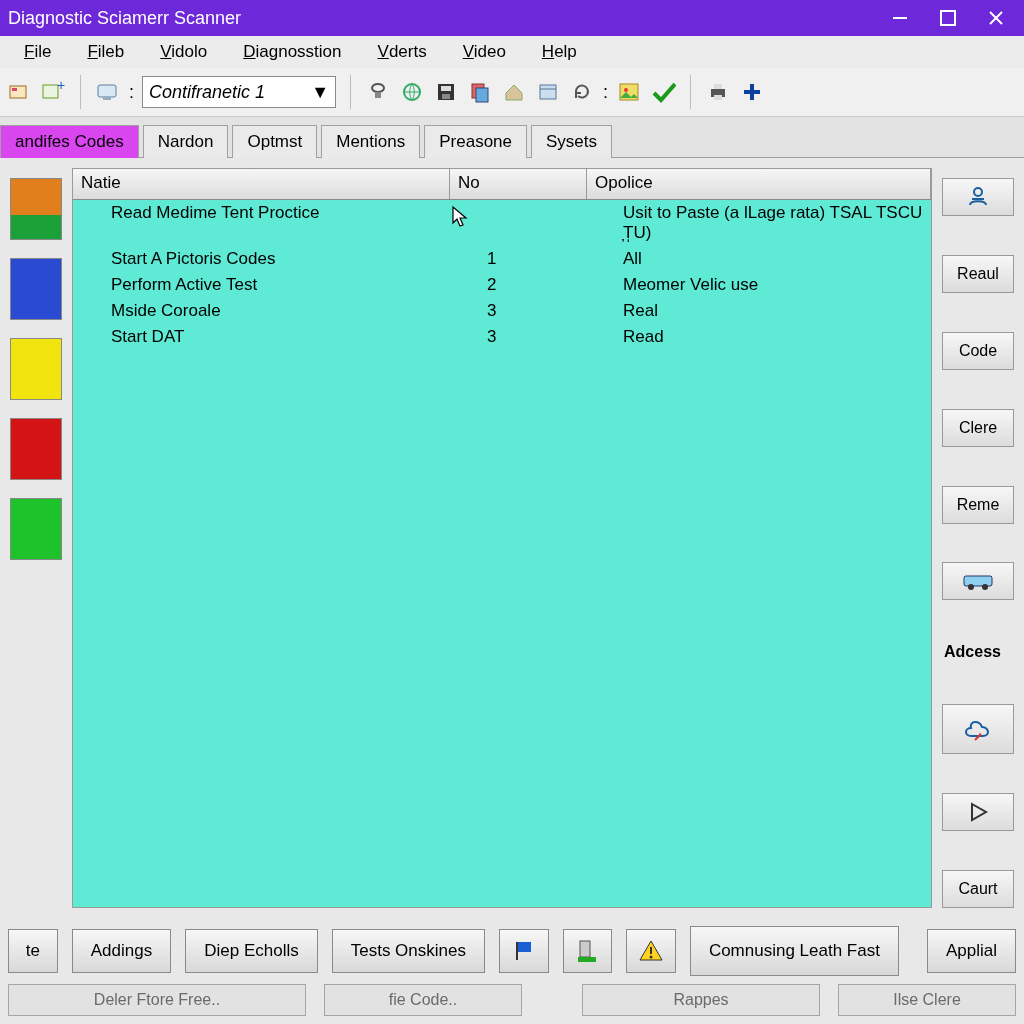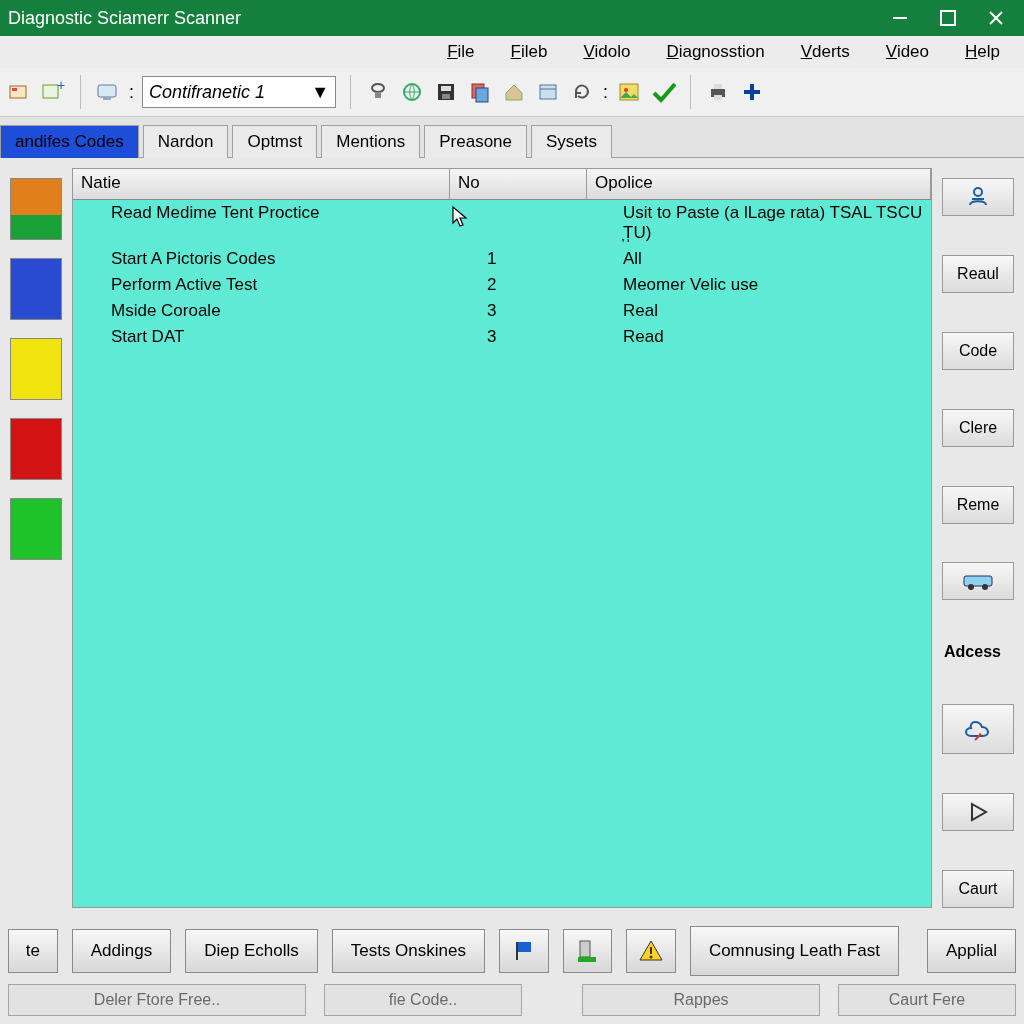--- a/index.html
+++ b/index.html
@@ -1,30 +1,30 @@
 <!DOCTYPE html>
 <html><head>
 <meta charset="utf-8">
 <style>
 html,body{margin:0;padding:0;font-family:Tahoma,Arial,sans-serif;font-size:15px;color:#000;background:#fff;}
 .window{width:1024px;height:1024px;display:flex;flex-direction:column;background:#e8e8e8;}
-.titlebar{height:36px;background:#15803d;color:#fff;display:flex;align-items:center;padding:0 8px;font-size:18px;}
+.titlebar{height:36px;background:#6d28d9;color:#fff;display:flex;align-items:center;padding:0 8px;font-size:18px;}
 .titlebar .title{flex:1;}
 .titlebar .winbtn{width:40px;height:26px;margin-left:8px;display:flex;align-items:center;justify-content:center;}
-.menubar{height:32px;background:#ececec;display:flex;align-items:center;padding:0 6px;font-size:17px;justify-content:flex-end;}
+.menubar{height:32px;background:#ececec;display:flex;align-items:center;padding:0 6px;font-size:17px;}
 .menubar .menuitem{margin:0 18px;}
 .menubar .menuitem u{text-decoration:underline;}
 .toolbar{height:48px;background:#f0f0f0;display:flex;align-items:center;padding:0 6px;gap:8px;border-bottom:1px solid #c9c9c9;}
 .toolbar .sep{width:1px;height:34px;background:#bdbdbd;margin:0 6px;}
 .tbicon{width:26px;height:26px;display:flex;align-items:center;justify-content:center;font-size:20px;}
 .combo{display:flex;align-items:center;background:#fff;border:1px solid #8a8a8a;height:30px;padding:0 6px;width:180px;font-size:18px;font-style:italic;}
 .combo .arrow{margin-left:auto;}
 .tabbar{display:flex;align-items:flex-end;padding:0 0 0 0;background:#e3e3e3;height:40px;border-bottom:1px solid #a0a0a0;}
 .tab{padding:6px 14px;background:#eaeaea;border:1px solid #a0a0a0;border-bottom:none;margin-right:4px;font-size:17px;position:relative;top:1px;}
-.tab.active{background:#1d4ed8;}
+.tab.active{background:#d946ef;}
 .body{flex:1;display:flex;padding:10px;gap:10px;}
 .leftcol{width:52px;display:flex;flex-direction:column;gap:18px;padding-top:10px;}
 .thumb{width:50px;height:60px;border:1px solid #888;}
 .centerpanel{flex:1;background:#5eead4;border:1px solid #9a9a9a;display:flex;flex-direction:column;}
 .theaders{display:flex;height:30px;background:linear-gradient(#f6f6f6,#dcdcdc);border-bottom:1px solid #8a8a8a;font-size:17px;}
 .th{border-right:1px solid #9a9a9a;padding:4px 8px;}
 .th1{flex:0 0 360px;}
 .th2{flex:0 0 120px;}
 .th3{flex:1;}
 .tbody{flex:1;font-size:17px;}
@@ -301,15 +301,15 @@
       </div>
     <div style="flex:1"></div>
     <div class="bbtn">Applial</div>
   </div>
 
   <div class="bottombar2">
     <div class="bbtn2" style="flex:0 0 260px;">Deler Ftore Free..</div>
     <div class="bbtn2" style="flex:0 0 160px;">fie Code..</div>
     <div style="flex:1"></div>
     <div class="bbtn2" style="flex:0 0 200px;">Rappes</div>
-    <div class="bbtn2" style="flex:0 0 140px;">Caurt Fere</div>
+    <div class="bbtn2" style="flex:0 0 140px;">Ilse Clere</div>
   </div>
 </div>
 
 </body></html>

